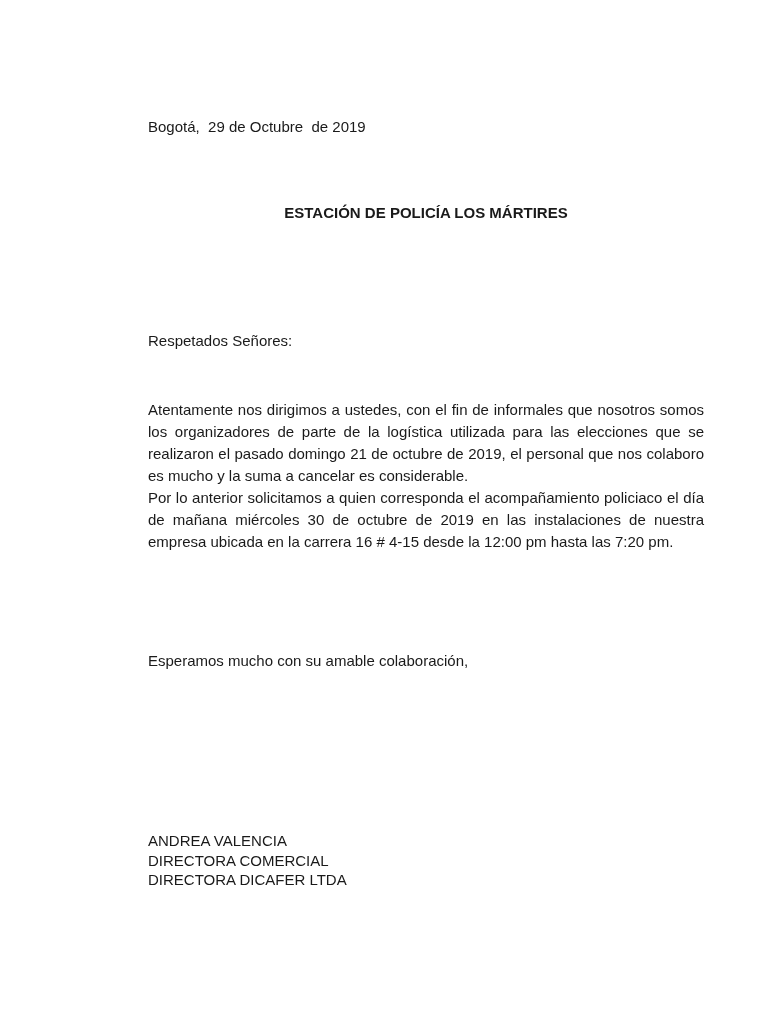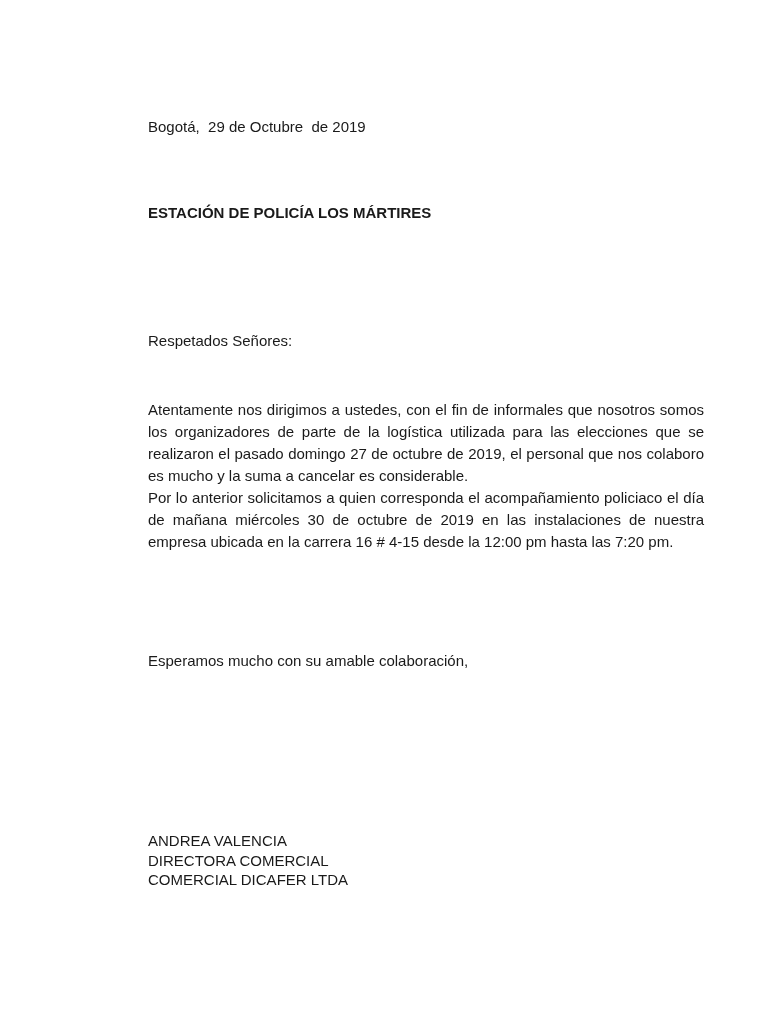--- a/index.html
+++ b/index.html
@@ -27,20 +27,21 @@
   .date-line {
     top: 116px;
     white-space: pre-wrap;
   }
   .recipient-block {
     top: 203px;
     line-height: 20px;
   }
   .recipient-name {
     font-weight: bold;
+    text-align: center;
   }
   .greeting-line {
     top: 330px;
   }
   .para-1 {
     top: 399px;
     text-align: justify;
   }
   .para-2 {
     top: 487px;
@@ -61,25 +62,25 @@
 <div class="page">
 
   <div class="block date-line">Bogotá,  29 de Octubre  de 2019</div>
 
   <div class="block recipient-block">
     <div class="recipient-name">ESTACIÓN DE POLICÍA LOS MÁRTIRES</div>
   </div>
 
   <div class="block greeting-line">Respetados Señores:</div>
 
-  <div class="block para-1">Atentamente nos dirigimos a ustedes, con el fin de informales que nosotros somos los organizadores de parte de la logística utilizada para las elecciones que se realizaron el pasado domingo 27 de octubre de 2019, el personal que nos colaboro es mucho y la suma a cancelar es considerable.</div>
+  <div class="block para-1">Atentamente nos dirigimos a ustedes, con el fin de informales que nosotros somos los organizadores de parte de la logística utilizada para las elecciones que se realizaron el pasado domingo 21 de octubre de 2019, el personal que nos colaboro es mucho y la suma a cancelar es considerable.</div>
 
   <div class="block para-2">Por lo anterior solicitamos a quien corresponda el acompañamiento policiaco el día de mañana miércoles 30 de octubre de 2019 en las instalaciones de nuestra empresa ubicada en la carrera 16 # 4-15 desde la 12:00 pm hasta las 7:20 pm.</div>
 
   <div class="block closing-line">Esperamos mucho con su amable colaboración,</div>
 
   <div class="block signature-block">
     <div>ANDREA VALENCIA</div>
     <div>DIRECTORA COMERCIAL</div>
-    <div>COMERCIAL DICAFER LTDA</div>
+    <div>DIRECTORA DICAFER LTDA</div>
   </div>
 
 </div>
 
 </body></html>

